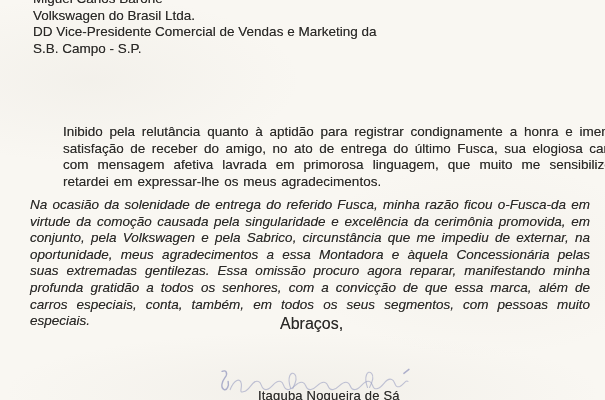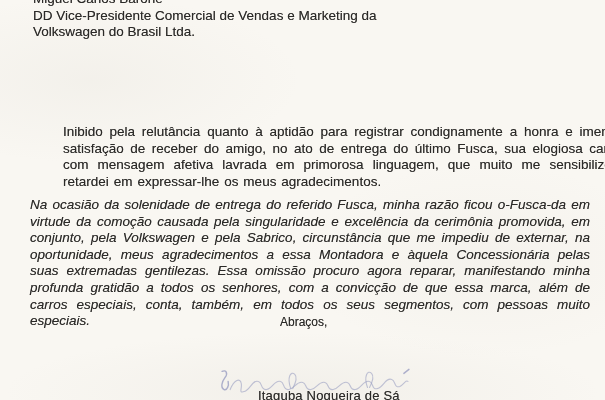--- a/index.html
+++ b/index.html
@@ -23,41 +23,42 @@
     font-size: 13.5px; line-height: 16.5px; white-space: nowrap;
   }
   .para {
     position: absolute; left: 30px; width: 560px; margin: 0;
     font-size: 13.5px; line-height: 16.6px;
     text-align: justify; text-align-last: left;
     word-spacing: 1.2px;
   }
   .p1 { top: 124px; margin-left: 33px; }
   .p2 { top: 197px; font-style: italic; }
-  .closing { position: absolute; left: 280px; top: 315px; font-size: 12px; }
+  .closing { position: absolute; left: 280px; top: 315px; font-size: 16px; }
   .sig { position: absolute; left: 214px; top: 367px; width: 202px; height: 33px; }
   .sig path {
     fill: none; stroke: var(--signature-ink, #9a9ec2);
     stroke-width: 1.4; stroke-linecap: round; stroke-linejoin: round; opacity: 0.8;
   }
   .sig path.light { stroke-width: 1.1; opacity: 0.6; }
   .typed-name {
     position: absolute; left: 258px; top: 388px;
     font-size: 13px; letter-spacing: 0.2px; white-space: nowrap;
   }
 </style>
 </head>
 <body>
 
 <div class="page">
 
   <div class="recipient txt">
     <div>Miguel Carlos Barone</div>
+    <div>Volkswagen do Brasil Ltda.</div>
     <div>DD Vice-Presidente Comercial de Vendas e Marketing da</div>
-    <div>Volkswagen do Brasil Ltda.</div>
+    <div>S.B. Campo - S.P.</div>
   </div>
 
   <p class="para p1 txt">Inibido pela relutância quanto à aptidão para registrar condignamente a honra e imensa satisfação de receber do amigo, no ato de entrega do último Fusca, sua elogiosa carta, com mensagem afetiva lavrada em primorosa linguagem, que muito me sensibilizou, retardei em expressar-lhe os meus agradecimentos.</p>
 
   <p class="para p2 txt">Na ocasião da solenidade de entrega do referido Fusca, minha razão ficou o-Fusca-da em virtude da comoção causada pela singularidade e excelência da cerimônia promovida, em conjunto, pela Volkswagen e pela Sabrico, circunstância que me impediu de externar, na oportunidade, meus agradecimentos a essa Montadora e àquela Concessionária pelas suas extremadas gentilezas.  Essa omissão  procuro agora reparar, manifestando minha profunda gratidão a todos os senhores, com a convicção de que essa marca, além de carros especiais, conta, também, em todos os seus segmentos, com pessoas muito especiais.</p>
 
   <div class="closing txt">Abraços,</div>
 
   <svg class="sig" viewBox="0 0 200 32" aria-hidden="true">
     <path d="M8,4 C12,2 14,6 11,10 C8,14 6,20 10,22 C13,23 15,18 14,14"></path>

